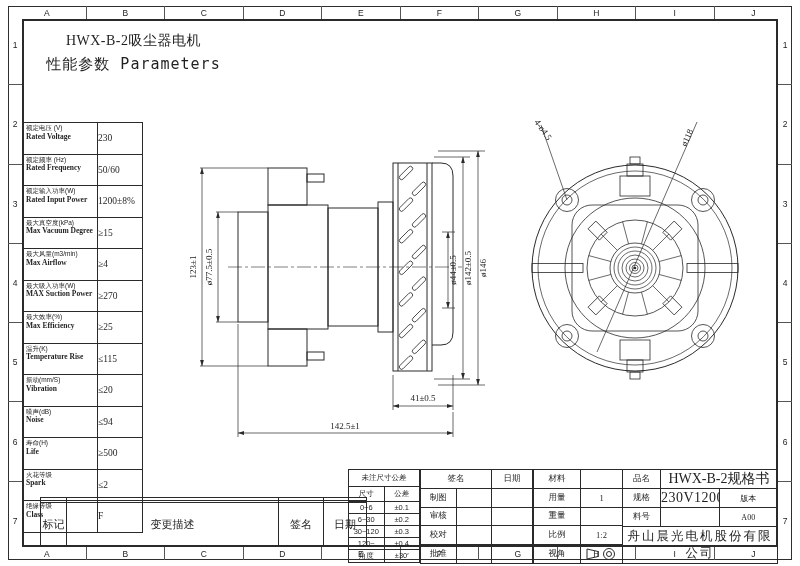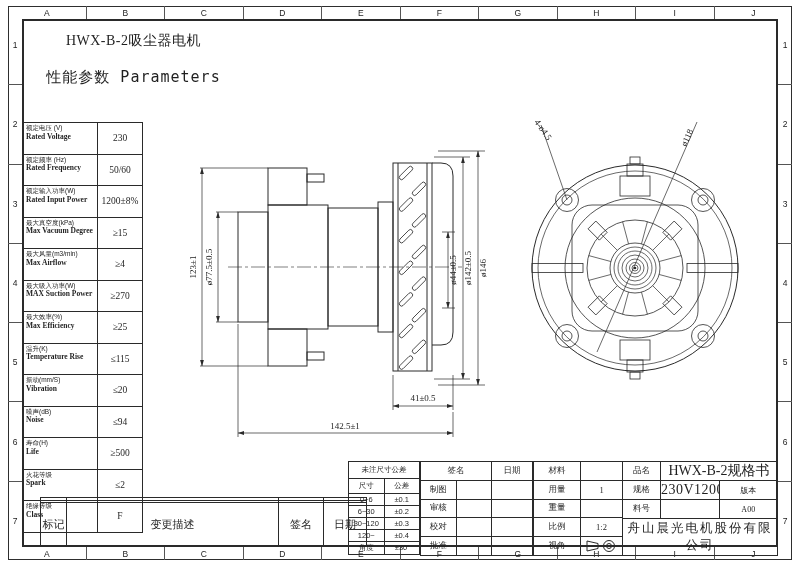--- a/index.html
+++ b/index.html
@@ -17,39 +17,39 @@
   .band-right{left:778px;top:6px;width:14px;height:554px;flex-direction:column;}
   .band-top .gcell,.band-bottom .gcell{flex:1;display:flex;align-items:center;justify-content:center;
     border-right:1px solid #555;box-sizing:border-box;}
   .band-top .gcell:last-child,.band-bottom .gcell:last-child{border-right:none;}
   .band-left .gcell,.band-right .gcell{flex:1;display:flex;align-items:center;justify-content:center;
     border-bottom:1px solid #555;box-sizing:border-box;}
   .band-left .gcell:last-child,.band-right .gcell:last-child{border-bottom:none;}
   
   .title-block{position:absolute;left:36px;top:32px;width:195px;text-align:center;}
   .title-line1{font-family:"Liberation Serif",serif;font-size:14px;letter-spacing:0.5px;}
-  .title-line2{font-family:"DejaVu Sans Mono",monospace;font-size:15px;letter-spacing:1px;margin-top:18px;}
+  .title-line2{font-family:"DejaVu Sans Mono",monospace;font-size:15px;letter-spacing:1px;margin-top:5px;}
   
   table{border-collapse:collapse;table-layout:fixed;box-sizing:border-box;}
   td,th{border:1px solid #2a2a2a;padding:0;box-sizing:border-box;overflow:hidden;
         font-weight:normal;}
   
   .params{position:absolute;left:23px;top:122px;width:119px;height:292px;}
   .params td{vertical-align:middle;}
   .p-label{width:74px;padding:1px 0 13px 2px;}
   .p-label .cn{font-size:6.5px;line-height:7.5px;white-space:nowrap;color:#222;}
   .p-label .en{font-family:"Liberation Serif",serif;font-weight:bold;font-size:7.5px;
                line-height:9px;white-space:nowrap;}
-  .p-val{width:45px;text-align:center;font-family:"Liberation Serif",serif;font-size:9.5px;}
+  .p-val{width:45px;text-align:left;font-family:"Liberation Serif",serif;font-size:9.5px;}
   
   .revision{position:absolute;left:40px;top:497px;width:326px;height:50px;font-size:11px;}
   .revision td{text-align:center;vertical-align:middle;}
   
   .titleblock{position:absolute;left:348px;top:453px;width:430px;height:94px;}
-  .titleblock table{position:absolute;top:8px;height:94px;}
+  .titleblock table{position:absolute;top:16px;height:94px;}
   .tol{left:0;width:72px;font-size:7.5px;}
   .tol td,.tol th{text-align:center;vertical-align:middle;}
   .tol .tol-title{height:14px;font-size:7.5px;}
   .tol .tol-head{height:13px;}
   .appr{left:72px;width:113px;font-size:8.5px;}
   .appr td{text-align:center;vertical-align:middle;}
   .appr tr{height:18.8px;}
   .appr .a-lbl{width:23px;}
   .appr .a-sign{width:49px;}
   .appr .a-date{width:41px;}

